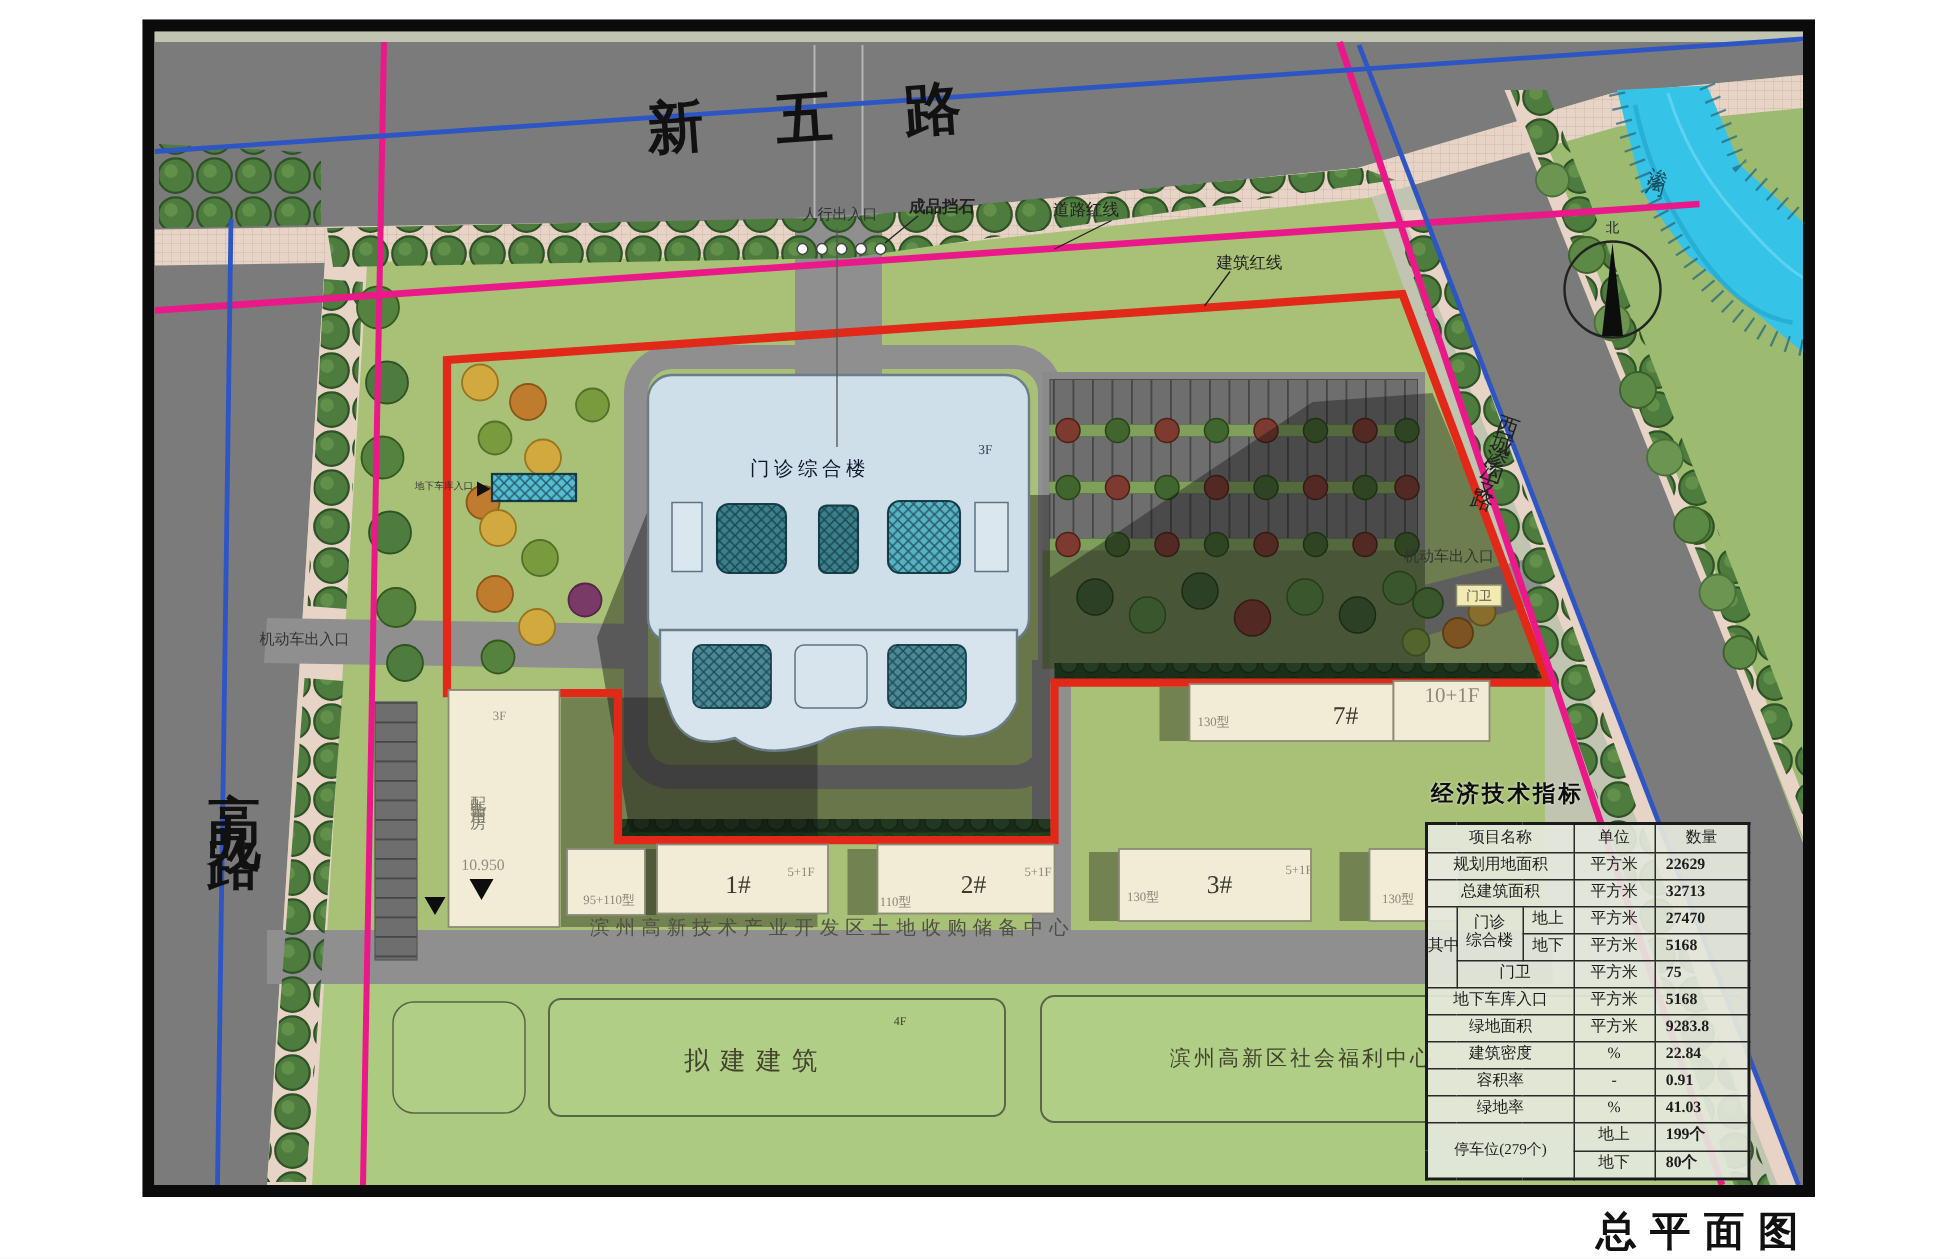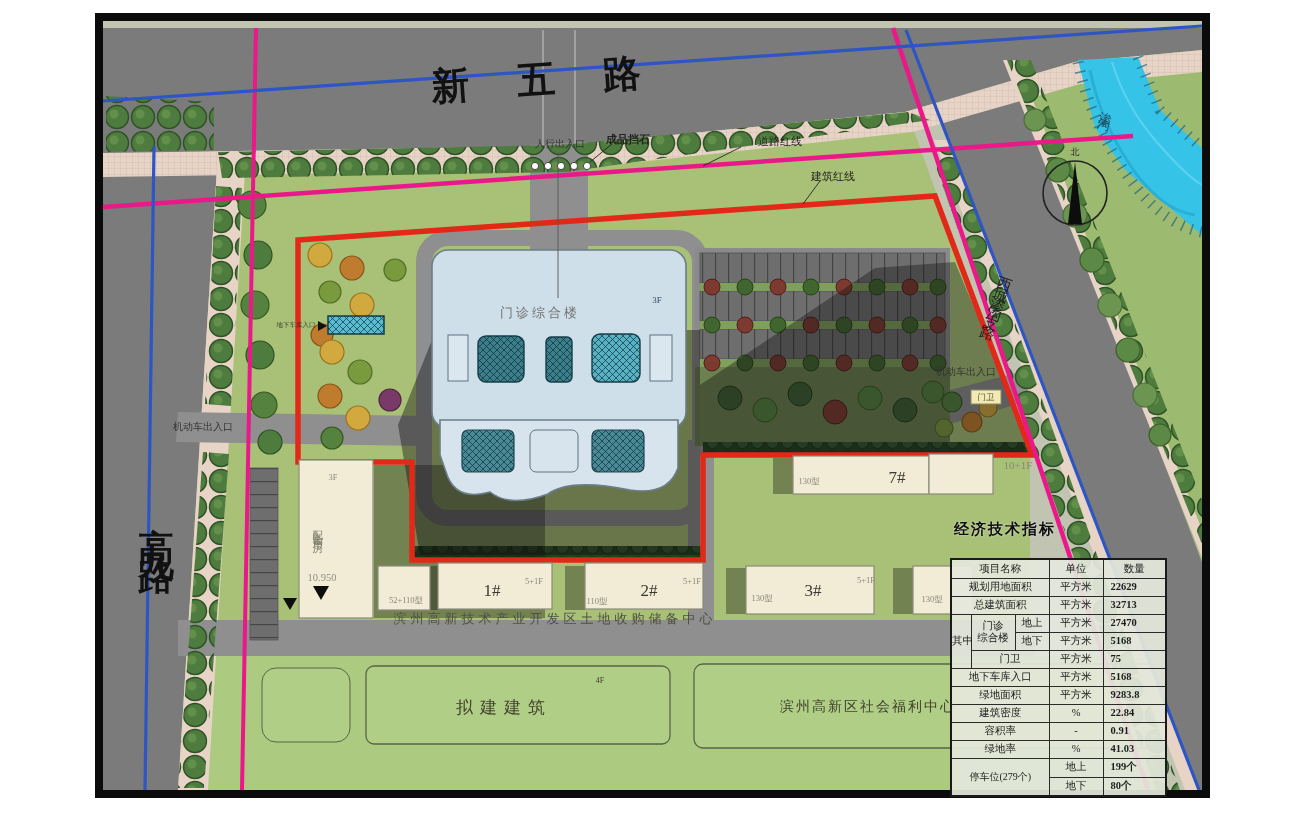--- a/index.html
+++ b/index.html
@@ -7,21 +7,21 @@
          font-family:"Liberation Serif",serif;}
   #frame{position:absolute;left:95px;top:13px;width:1115px;height:785px;
          border:8px solid #0b0b0b;box-sizing:border-box;background:#c9c9bd;overflow:hidden;}
   #plan-svg{position:absolute;left:0;top:0;width:1099px;height:769px;}
   .lbl{position:absolute;transform:translate(-50%,-50%);white-space:nowrap;
        color:#222;font-family:"Liberation Serif",serif;line-height:1;z-index:5;}
   .vert{writing-mode:vertical-rl;}
   
   #indicator-box{position:absolute;left:950px;top:520px;width:220px;z-index:8;}
   #indicator-title{font-size:15px;font-weight:bold;color:#0e0e0e;letter-spacing:2px;
-       padding:0 0 19px 4px;text-shadow:0 0 2px rgba(240,240,235,.9);}
+       padding:0 0 9px 4px;text-shadow:0 0 2px rgba(240,240,235,.9);}
   table.ind{border-collapse:collapse;table-layout:fixed;width:191px;
        background:rgba(228,231,220,0.93);border:2px solid #1a1a1a;
        font-size:10.5px;color:#1c1c1c;}
   table.ind td{border:1px solid #2a2a2a;text-align:center;padding:1px 2px;
        height:15px;word-break:keep-all;line-height:1.15;}
   table.ind td.qty{text-align:left;padding-left:7px;font-weight:bold;}
   table.ind td.nowrap{white-space:nowrap;font-size:10px;}
   #caption{position:absolute;left:1030px;top:803px;width:178px;text-align:right;
        font-size:27px;font-weight:bold;color:#111;letter-spacing:9px;z-index:9;}
 </style>
@@ -275,47 +275,47 @@
   </div>
 
   <div class="lbl" style="left:560px;top:78px;font-size:38px;font-weight:bold;letter-spacing:48px;transform:translate(-50%,-50%) rotate(-4deg);color:#111;">新五路</div>
   <div class="lbl vert" style="left:156px;top:522px;font-size:36px;font-weight:bold;letter-spacing:16px;color:#111;">高九路</div>
   <div class="lbl vert" style="left:1000px;top:295px;font-size:15px;letter-spacing:10px;transform:translate(-50%,-50%) rotate(19deg);color:#222;">西城渗沟支路</div>
   <div class="lbl vert" style="left:1108px;top:108px;font-size:13px;letter-spacing:6px;transform:translate(-50%,-50%) rotate(15deg);color:#1a4a5a;">渗沟</div>
   <div class="lbl" style="left:1075px;top:152px;font-size:9px;color:#222;">北</div>
 
   <div class="lbl" style="left:560px;top:144px;font-size:10px;color:#333;">人行出入口</div>
   <div class="lbl" style="left:628px;top:139px;font-size:11px;font-weight:bold;color:#222;">成品挡石</div>
-  <div class="lbl" style="left:780px;top:141px;font-size:11px;color:#222;">道路红线</div>
+  <div class="lbl" style="left:724px;top:141px;font-size:11px;color:#222;">道路红线</div>
   <div class="lbl" style="left:833px;top:176px;font-size:11px;color:#222;">建筑红线</div>
   <div class="lbl" style="left:203px;top:427px;font-size:10px;color:#333;">机动车出入口</div>
   <div class="lbl" style="left:966px;top:372px;font-size:10px;color:#333;">机动车出入口</div>
   <div class="lbl" style="left:986px;top:397px;font-size:8.5px;color:#554;">门卫</div>
   <div class="lbl" style="left:296px;top:325px;font-size:6.5px;color:#333;">地下车库入口</div>
 
-  <div class="lbl" style="left:540px;top:312px;font-size:13px;letter-spacing:3px;color:#737373;">门诊综合楼</div>
+  <div class="lbl" style="left:540px;top:312px;font-size:13px;letter-spacing:3px;color:#0f172a;">门诊综合楼</div>
   <div class="lbl" style="left:657px;top:300px;font-size:9px;color:#33475a;">3F</div>
 
   <div class="lbl vert" style="left:317px;top:532px;font-size:10.5px;letter-spacing:4px;color:#7a7a68;">配套用房一</div>
   <div class="lbl" style="left:333px;top:477px;font-size:8.5px;color:#8a8a7a;">3F</div>
   <div class="lbl" style="left:322px;top:578px;font-size:10.5px;color:#8f8f80;">10.950</div>
 
-  <div class="lbl" style="left:406px;top:600px;font-size:8.5px;color:#8a8878;">52+110型</div>
+  <div class="lbl" style="left:406px;top:600px;font-size:8.5px;color:#8a8878;">95+110型</div>
   <div class="lbl" style="left:492px;top:590px;font-size:17px;color:#3a3a30;">1#</div>
   <div class="lbl" style="left:534px;top:581px;font-size:8.5px;color:#8a8878;">5+1F</div>
   <div class="lbl" style="left:597px;top:601px;font-size:8.5px;color:#8a8878;">110型</div>
   <div class="lbl" style="left:649px;top:590px;font-size:17px;color:#3a3a30;">2#</div>
   <div class="lbl" style="left:692px;top:581px;font-size:8.5px;color:#8a8878;">5+1F</div>
   <div class="lbl" style="left:762px;top:598px;font-size:8.5px;color:#8a8878;">130型</div>
   <div class="lbl" style="left:813px;top:590px;font-size:17px;color:#3a3a30;">3#</div>
   <div class="lbl" style="left:866px;top:580px;font-size:8.5px;color:#8a8878;">5+1F</div>
   <div class="lbl" style="left:932px;top:599px;font-size:8.5px;color:#8a8878;">130型</div>
   <div class="lbl" style="left:809px;top:481px;font-size:8.5px;color:#8a8878;">130型</div>
   <div class="lbl" style="left:897px;top:477px;font-size:17px;color:#3a3a30;">7#</div>
-  <div class="lbl" style="left:1018px;top:465px;font-size:11px;color:#8a8878;">10+1F</div>
+  <div class="lbl" style="left:968px;top:465px;font-size:14px;color:#8a8878;">10+1F</div>
 
   <div class="lbl" style="left:555px;top:618px;font-size:13px;letter-spacing:4px;color:#4f4f45;">滨州高新技术产业开发区土地收购储备中心</div>
   <div class="lbl" style="left:504px;top:707px;font-size:17px;letter-spacing:7px;color:#42422f;">拟建建筑</div>
   <div class="lbl" style="left:600px;top:681px;font-size:8px;color:#42422f;">4F</div>
   <div class="lbl" style="left:868px;top:707px;font-size:14px;letter-spacing:2px;color:#42422f;">滨州高新区社会福利中心</div>
 
   <div id="indicator-box">
     <div id="indicator-title">经济技术指标</div>
     <table class="ind">
       <colgroup>
@@ -389,13 +389,14 @@
           <td class="qty">199个</td>
         </tr>
         <tr style="height:19px;">
           <td>地下</td>
           <td class="qty">80个</td>
         </tr>
       </tbody>
     </table>
   </div>
 
+  <div id="caption">总平面图</div>
 </div>
 
 </body></html>

